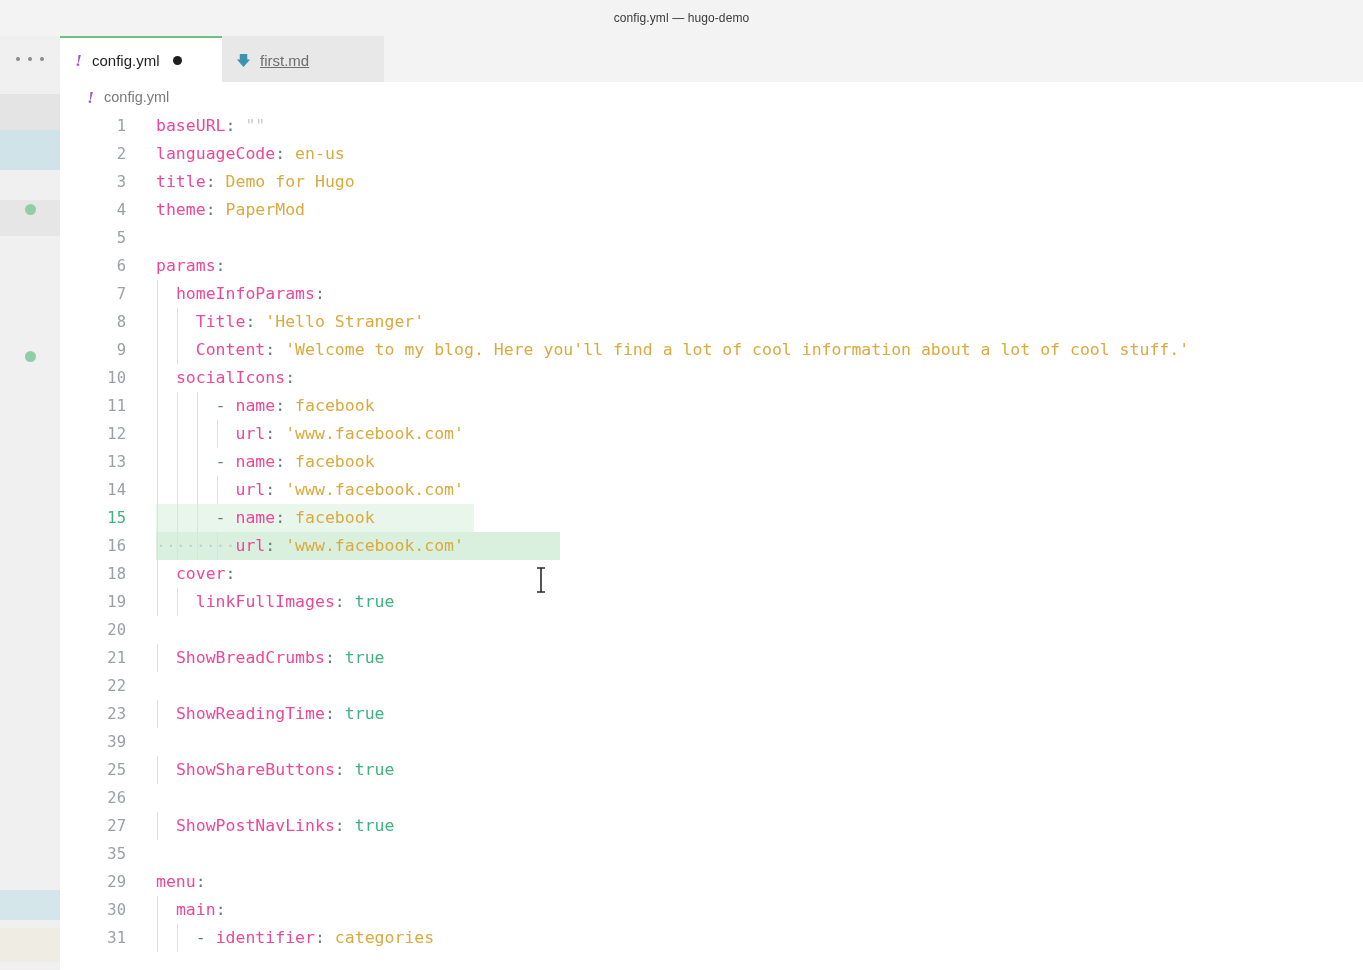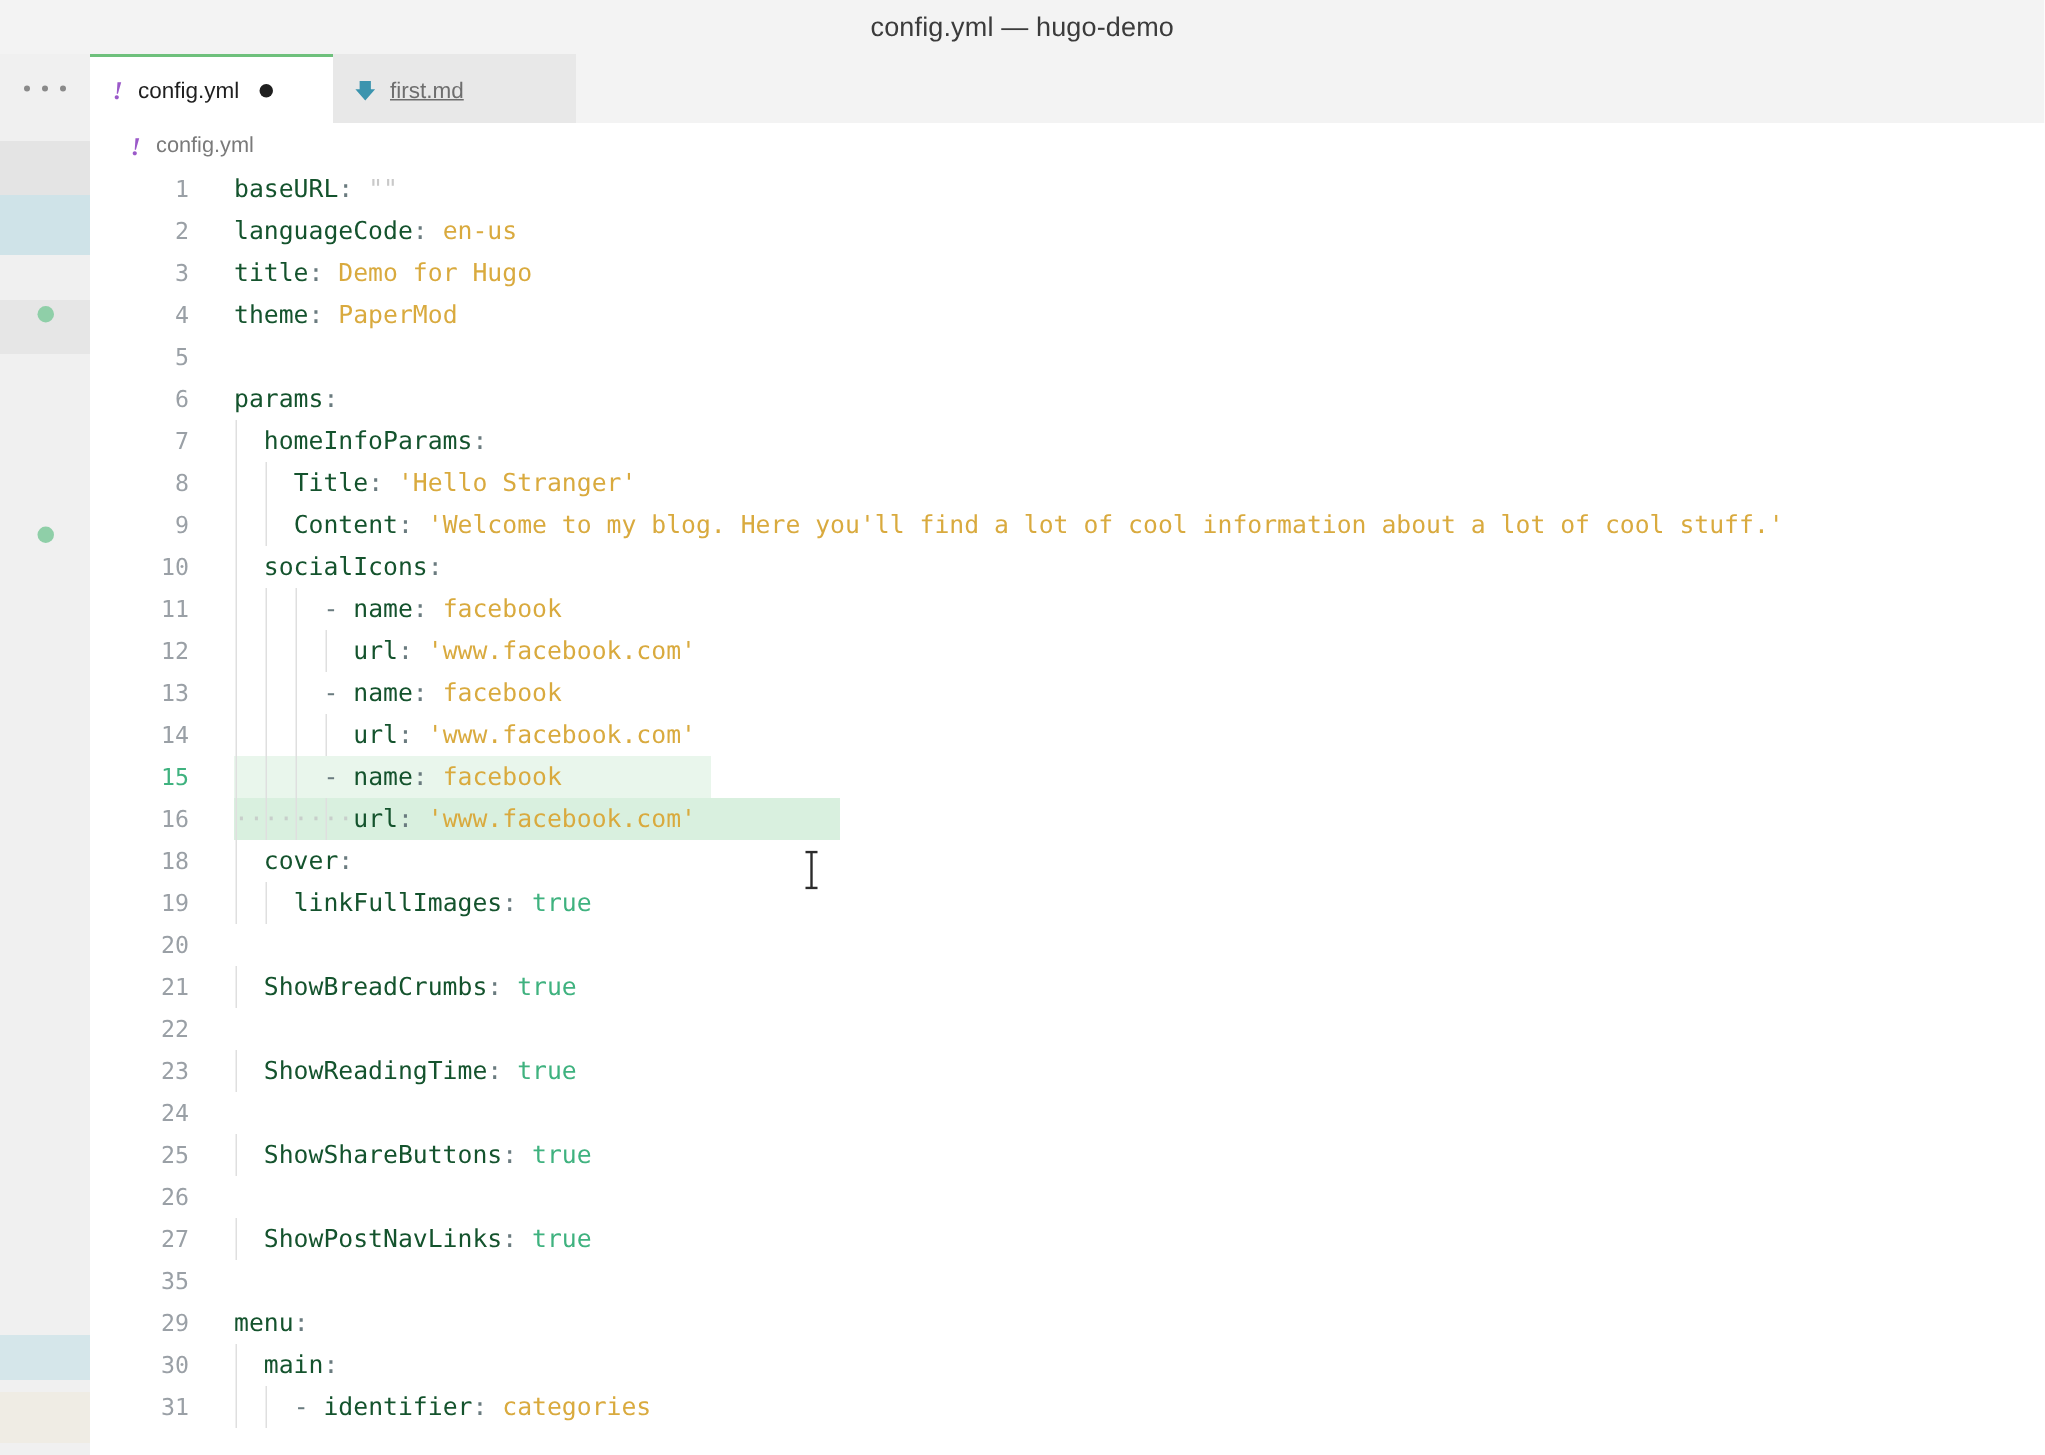--- a/index.html
+++ b/index.html
@@ -12,21 +12,21 @@
   }
   #app { position: relative; width: 1363px; height: 970px; background: #ffffff; }
 
   
   .titlebar {
     position: absolute; left: 0; top: 0; width: 1363px; height: 36px;
     background: #f3f3f3;
     display: flex; align-items: center; justify-content: center;
   }
   .titlebar-text {
-    font-size: 18px; color: #3b3b3b; letter-spacing: .1px;
+    font-size: 12px; color: #3b3b3b; letter-spacing: .1px;
     font-family: "Liberation Sans", sans-serif;
   }
 
   
   .leftstrip {
     position: absolute; left: 0; top: 36px; width: 60px; height: 934px;
     background: #f0f0f0;
   }
   .dots-menu {
     position: absolute; left: 16px; top: 16px; width: 28px; height: 14px;
@@ -101,21 +101,21 @@
 
   
   .guide {
     position: absolute; width: 1px; background: #dfdfdf; top: 0; height: 28px;
   }
 
   
   .ws { color: #c8cfcb; }
 
   
-  .k   { color: #14532d; }  
+  .k   { color: #ec4899; }  
   .p   { color: #6a7b7f; }  
   .s   { color: #d9aa3e; }  
   .b   { color: #3fb27f; }  
   .e   { color: #c9c9c9; }  
 
   
   .ibeam { position: absolute; left: 474px; top: 455px; width: 14px; height: 26px; }
 </style>
 </head>
 <body>
@@ -182,21 +182,21 @@
         <div class="code-line"><div class="guide" style="left: 97px;"></div><div class="guide" style="left: 116.84px;"></div><div class="guide" style="left: 136.68px;"></div><span class="ln">13</span><span class="code-text"><span class="p">      </span><span class="p">-</span><span class="p"> </span><span class="k">name</span><span class="p">:</span><span class="p"> </span><span class="s">facebook</span></span></div>
         <div class="code-line"><div class="guide" style="left: 97px;"></div><div class="guide" style="left: 116.84px;"></div><div class="guide" style="left: 136.68px;"></div><div class="guide" style="left: 156.52px;"></div><span class="ln">14</span><span class="code-text"><span class="p">        </span><span class="k">url</span><span class="p">:</span><span class="p"> </span><span class="s">'www.facebook.com'</span></span></div>
         <div class="code-line"><div class="row-hl-soft" style="width: 318px;"></div><div class="guide" style="left: 97px;"></div><div class="guide" style="left: 116.84px;"></div><div class="guide" style="left: 136.68px;"></div><span class="ln cur">15</span><span class="code-text"><span class="p">      </span><span class="p">-</span><span class="p"> </span><span class="k">name</span><span class="p">:</span><span class="p"> </span><span class="s">facebook</span></span></div>
         <div class="code-line"><div class="row-hl-sel" style="width: 404px;"></div><div class="guide" style="left: 97px;"></div><div class="guide" style="left: 116.84px;"></div><div class="guide" style="left: 136.68px;"></div><div class="guide" style="left: 156.52px;"></div><span class="ln">16</span><span class="code-text"><span class="ws">········</span><span class="k">url</span><span class="p">:</span><span class="p"> </span><span class="s">'www.facebook.com'</span></span></div>
         <div class="code-line"><div class="guide" style="left: 97px;"></div><span class="ln">18</span><span class="code-text"><span class="p">  </span><span class="k">cover</span><span class="p">:</span></span></div>
         <div class="code-line"><div class="guide" style="left: 97px;"></div><div class="guide" style="left: 116.84px;"></div><span class="ln">19</span><span class="code-text"><span class="p">    </span><span class="k">linkFullImages</span><span class="p">:</span><span class="p"> </span><span class="b">true</span></span></div>
         <div class="code-line"><span class="ln">20</span><span class="code-text"></span></div>
         <div class="code-line"><div class="guide" style="left: 97px;"></div><span class="ln">21</span><span class="code-text"><span class="p">  </span><span class="k">ShowBreadCrumbs</span><span class="p">:</span><span class="p"> </span><span class="b">true</span></span></div>
         <div class="code-line"><span class="ln">22</span><span class="code-text"></span></div>
         <div class="code-line"><div class="guide" style="left: 97px;"></div><span class="ln">23</span><span class="code-text"><span class="p">  </span><span class="k">ShowReadingTime</span><span class="p">:</span><span class="p"> </span><span class="b">true</span></span></div>
-        <div class="code-line"><span class="ln">24</span><span class="code-text"></span></div>
+        <div class="code-line"><span class="ln">39</span><span class="code-text"></span></div>
         <div class="code-line"><div class="guide" style="left: 97px;"></div><span class="ln">25</span><span class="code-text"><span class="p">  </span><span class="k">ShowShareButtons</span><span class="p">:</span><span class="p"> </span><span class="b">true</span></span></div>
         <div class="code-line"><span class="ln">26</span><span class="code-text"></span></div>
         <div class="code-line"><div class="guide" style="left: 97px;"></div><span class="ln">27</span><span class="code-text"><span class="p">  </span><span class="k">ShowPostNavLinks</span><span class="p">:</span><span class="p"> </span><span class="b">true</span></span></div>
         <div class="code-line"><span class="ln">35</span><span class="code-text"></span></div>
         <div class="code-line"><span class="ln">29</span><span class="code-text"><span class="k">menu</span><span class="p">:</span></span></div>
         <div class="code-line"><div class="guide" style="left: 97px;"></div><span class="ln">30</span><span class="code-text"><span class="p">  </span><span class="k">main</span><span class="p">:</span></span></div>
         <div class="code-line"><div class="guide" style="left: 97px;"></div><div class="guide" style="left: 116.84px;"></div><span class="ln">31</span><span class="code-text"><span class="p">    </span><span class="p">-</span><span class="p"> </span><span class="k">identifier</span><span class="p">:</span><span class="p"> </span><span class="s">categories</span></span></div>
       </div>
     <div class="ibeam">
       <svg viewBox="0 0 14 26" width="14" height="26" aria-hidden="true">

